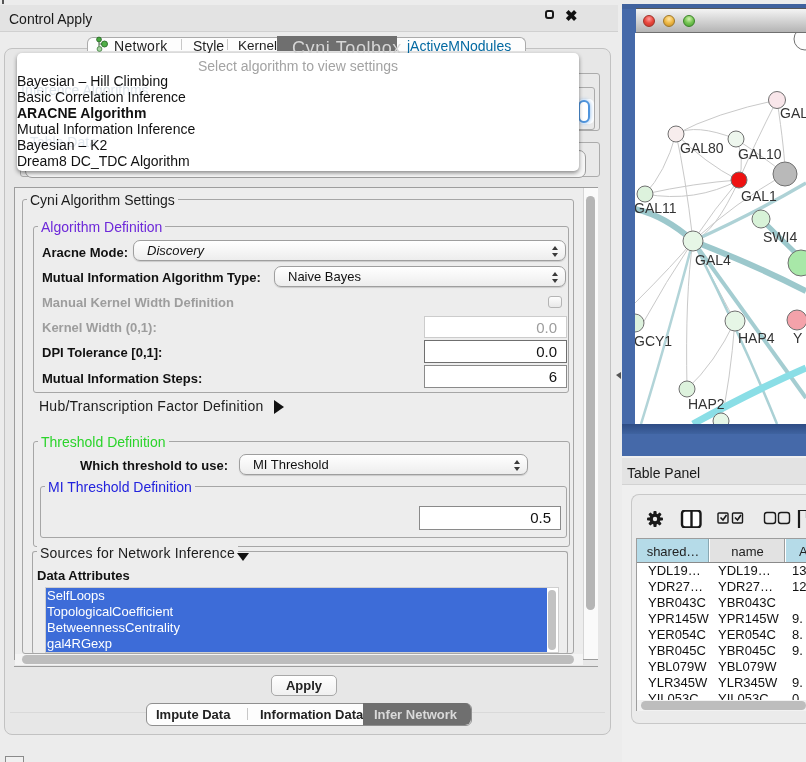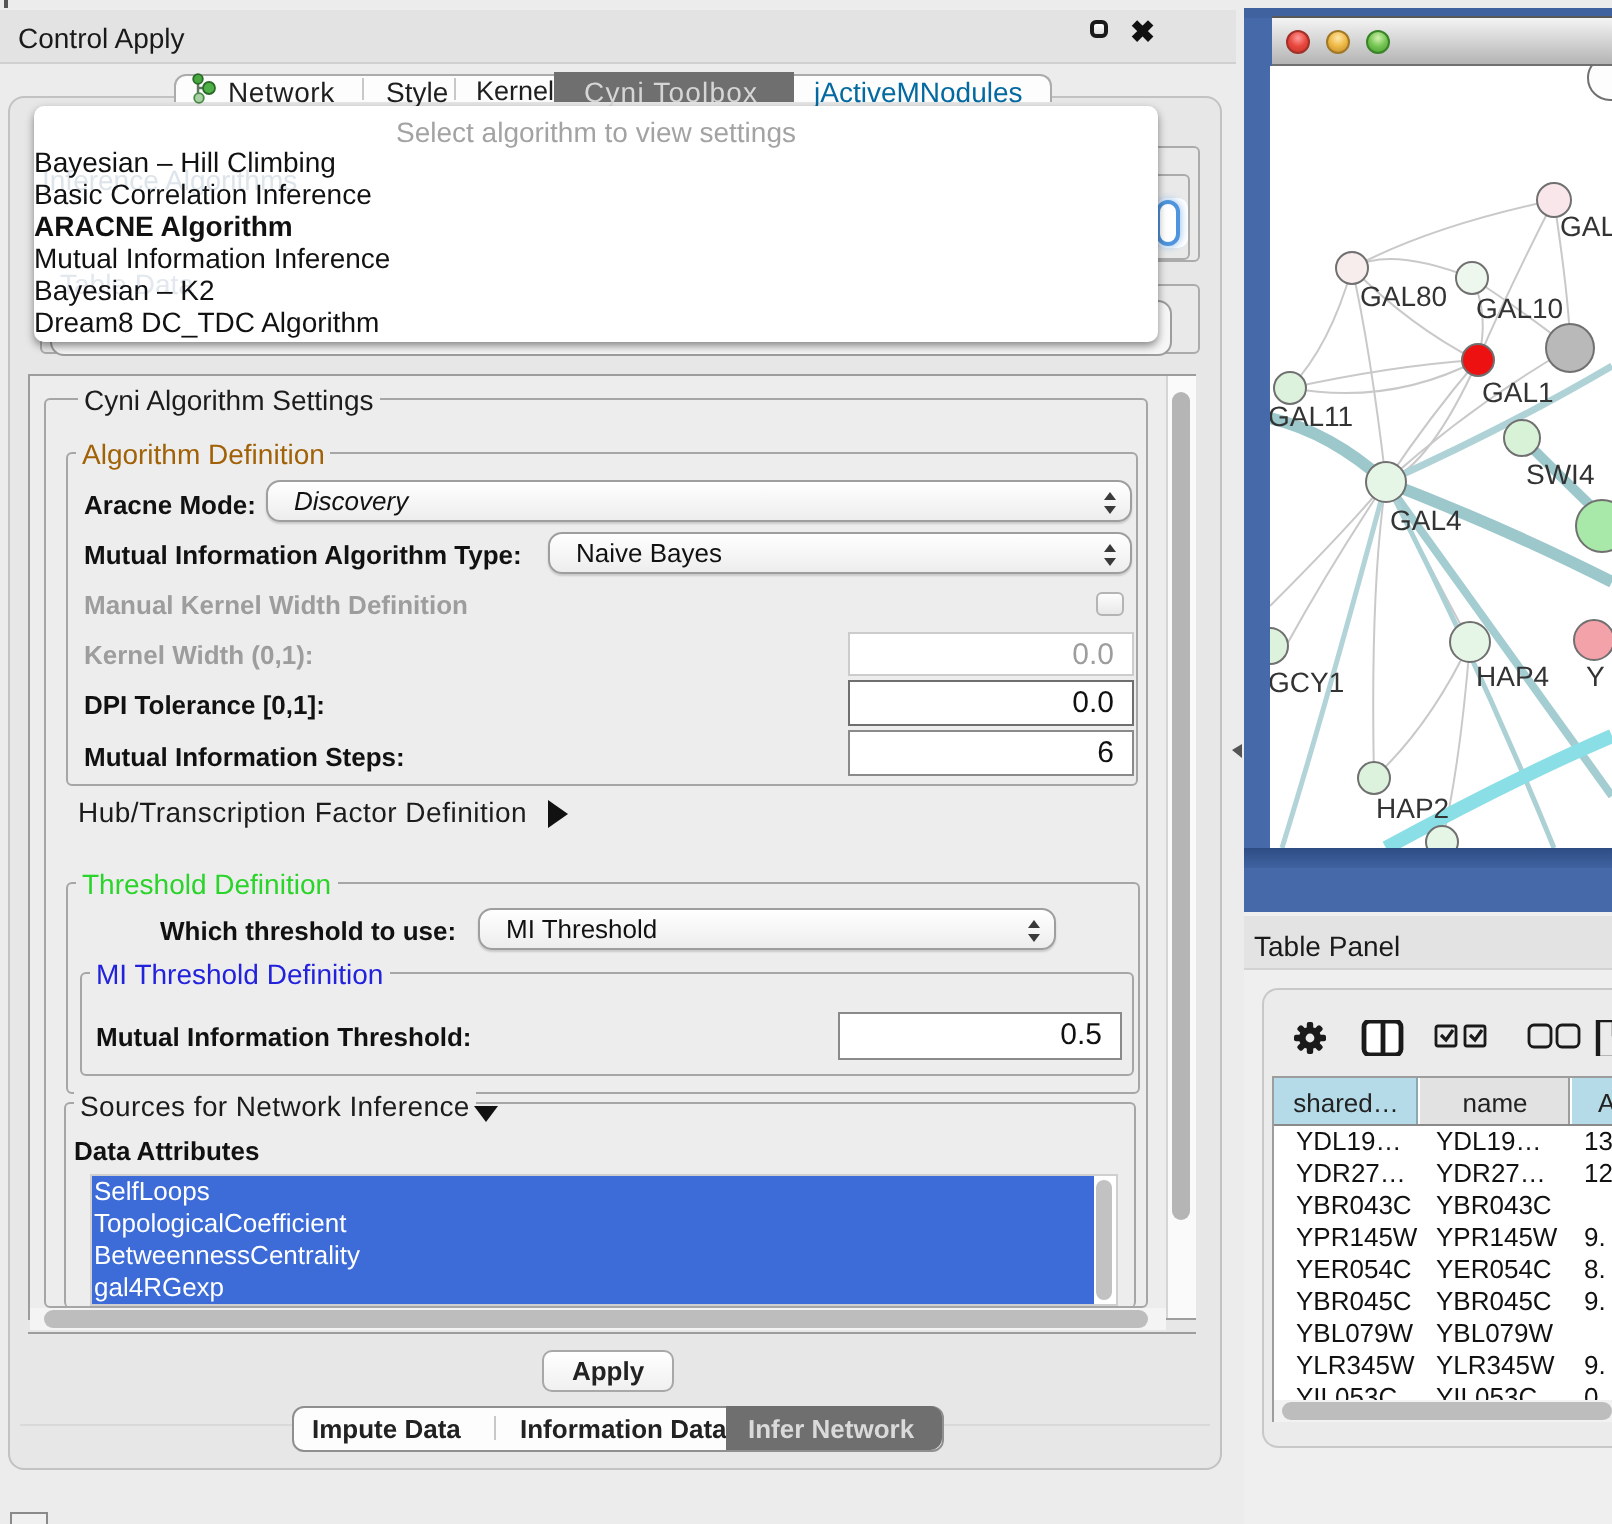--- a/index.html
+++ b/index.html
@@ -30,33 +30,33 @@
       <circle cx="9.5" cy="8" r="3" fill="#50b048" stroke="#2a6a28" stroke-width="0.9"></circle>
       <circle cx="4.5" cy="13" r="2.4" fill="#a8d2a4" stroke="#4a8a48" stroke-width="0.9"></circle>
     </svg>
   </div>
   <div class="abs" style="left:114px;top:38px;font-size:14px;letter-spacing:0.3px;color:#1e1e1e;">Network</div>
   <div class="abs" style="left:181px;top:39px;width:1px;height:11px;background:#c8c8c8;"></div>
   <div class="abs" style="left:193px;top:38px;font-size:14px;color:#1e1e1e;">Style</div>
   <div class="abs" style="left:227px;top:39px;width:1px;height:11px;background:#c8c8c8;"></div>
   <div class="abs" style="left:238px;top:38px;font-size:13.5px;color:#1e1e1e;">Kernel</div>
   <div class="abs" style="left:277px;top:36px;width:120px;height:15px;background:#6f6f6f;"></div>
-  <div class="abs" style="left:292px;top:38px;font-size:14px;letter-spacing:0.6px;color:#d6d6d6;">Cyni Toolbox</div>
+  <div class="abs" style="left:292px;top:38px;font-size:18px;letter-spacing:0.6px;color:#d6d6d6;">Cyni Toolbox</div>
   <div class="abs" style="left:407px;top:38px;font-size:14px;color:#0369a1;">jActiveMNodules</div>
 
   <div class="abs" style="left:14px;top:187px;width:584px;height:473px;background:#ededed;border:1px solid #9d9d9d;"></div>
 
   <div class="abs" style="left:583px;top:188px;width:15px;height:471px;background:#fafafa;border-left:1px solid #d5d5d5;"></div>
   <div class="abs" style="left:586px;top:196px;width:9px;height:414px;background:#b5b5b5;border-radius:5px;"></div>
 
   <div class="abs" style="left:22px;top:199px;width:552px;height:455px;border:1px solid #a6a6a6;border-radius:3px;"></div>
-  <div class="abs" style="left:27px;top:192px;background:#ededed;padding:0 3px;font-size:14px;color:#1c1c1c;margin-left:12px;">Cyni Algorithm Settings</div>
+  <div class="abs" style="left:27px;top:192px;background:#ededed;padding:0 3px;font-size:14px;color:#1c1c1c;">Cyni Algorithm Settings</div>
 
   <div class="abs" style="left:33px;top:226px;width:536px;height:167px;border:1px solid #a6a6a6;border-radius:3px;"></div>
-  <div class="abs" style="left:38px;top:219px;background:#ededed;padding:0 3px;font-size:14px;color:#a16207;">Algorithm Definition</div>
+  <div class="abs" style="left:38px;top:219px;background:#ededed;padding:0 3px;font-size:14px;color:#6d28d9;">Algorithm Definition</div>
 
   <div class="abs" style="left:42px;top:245px;font-size:13px;font-weight:bold;color:#111;">Aracne Mode:</div>
   <div class="abs combo" style="left:133px;top:240px;width:433px;height:21px;"><span style="margin-left:13px;font-style:italic;">Discovery</span></div>
 
   <div class="abs" style="left:42px;top:270px;font-size:13px;font-weight:bold;color:#111;">Mutual Information Algorithm Type:</div>
   <div class="abs combo" style="left:274px;top:266px;width:292px;height:21px;"><span style="margin-left:13px;">Naive Bayes</span></div>
 
   <div class="abs" style="left:42px;top:295px;font-size:13px;font-weight:bold;color:#9d9d9d;">Manual Kernel Width Definition</div>
   <div class="abs" style="left:548px;top:296px;width:14px;height:12px;border:1px solid #b4b4b4;border-radius:3px;background:linear-gradient(#fdfdfd,#e8e8e8);"></div>
 
@@ -73,21 +73,20 @@
   <div class="abs" style="left:274px;top:400px;width:0;height:0;border-left:10px solid #111;border-top:7px solid transparent;border-bottom:7px solid transparent;"></div>
 
   <div class="abs" style="left:33px;top:441px;width:537px;height:106px;border:1px solid #a6a6a6;border-radius:3px;"></div>
   <div class="abs" style="left:38px;top:434px;background:#ededed;padding:0 3px;font-size:14px;color:#2bd42b;">Threshold Definition</div>
 
   <div class="abs" style="left:80px;top:458px;font-size:13px;font-weight:bold;color:#111;">Which threshold to use:</div>
   <div class="abs combo" style="left:239px;top:454px;width:289px;height:21px;"><span style="margin-left:13px;">MI Threshold</span></div>
 
   <div class="abs" style="left:40px;top:486px;width:527px;height:52px;border:1px solid #a6a6a6;border-radius:3px;"></div>
   <div class="abs" style="left:45px;top:479px;background:#ededed;padding:0 3px;font-size:14px;color:#2222dd;">MI Threshold Definition</div>
-  <div class="abs" style="left:48px;top:511px;font-size:13px;font-weight:bold;color:#111;">Mutual Information Threshold:</div>
   <div class="abs field" style="left:419px;top:506px;width:142px;height:24px;"><span>0.5</span></div>
 
   <div class="abs" style="left:32px;top:551px;width:536px;height:103px;border:1px solid #a6a6a6;border-radius:3px;border-bottom:none;"></div>
   <div class="abs" style="left:37px;top:545px;background:#ededed;padding:0 3px;font-size:14px;letter-spacing:0.2px;color:#1c1c1c;">Sources for Network Inference</div>
   <div class="abs" style="left:237px;top:553px;width:0;height:0;border-top:8px solid #111;border-left:6.5px solid transparent;border-right:6.5px solid transparent;"></div>
   <div class="abs" style="left:37px;top:568px;font-size:13px;font-weight:bold;color:#111;">Data Attributes</div>
 
   <div class="abs" style="left:45px;top:587px;width:514px;height:66px;background:#fff;border:1px solid #cfcfcf;"></div>
   <div class="abs" style="left:46px;top:588px;width:501px;height:64px;background:#3d6cd8;"></div>
   <div class="abs" style="left:47px;top:588px;font-size:13px;color:#fff;line-height:16px;">SelfLoops<br>TopologicalCoefficient<br>BetweennessCentrality<br>gal4RGexp</div>

